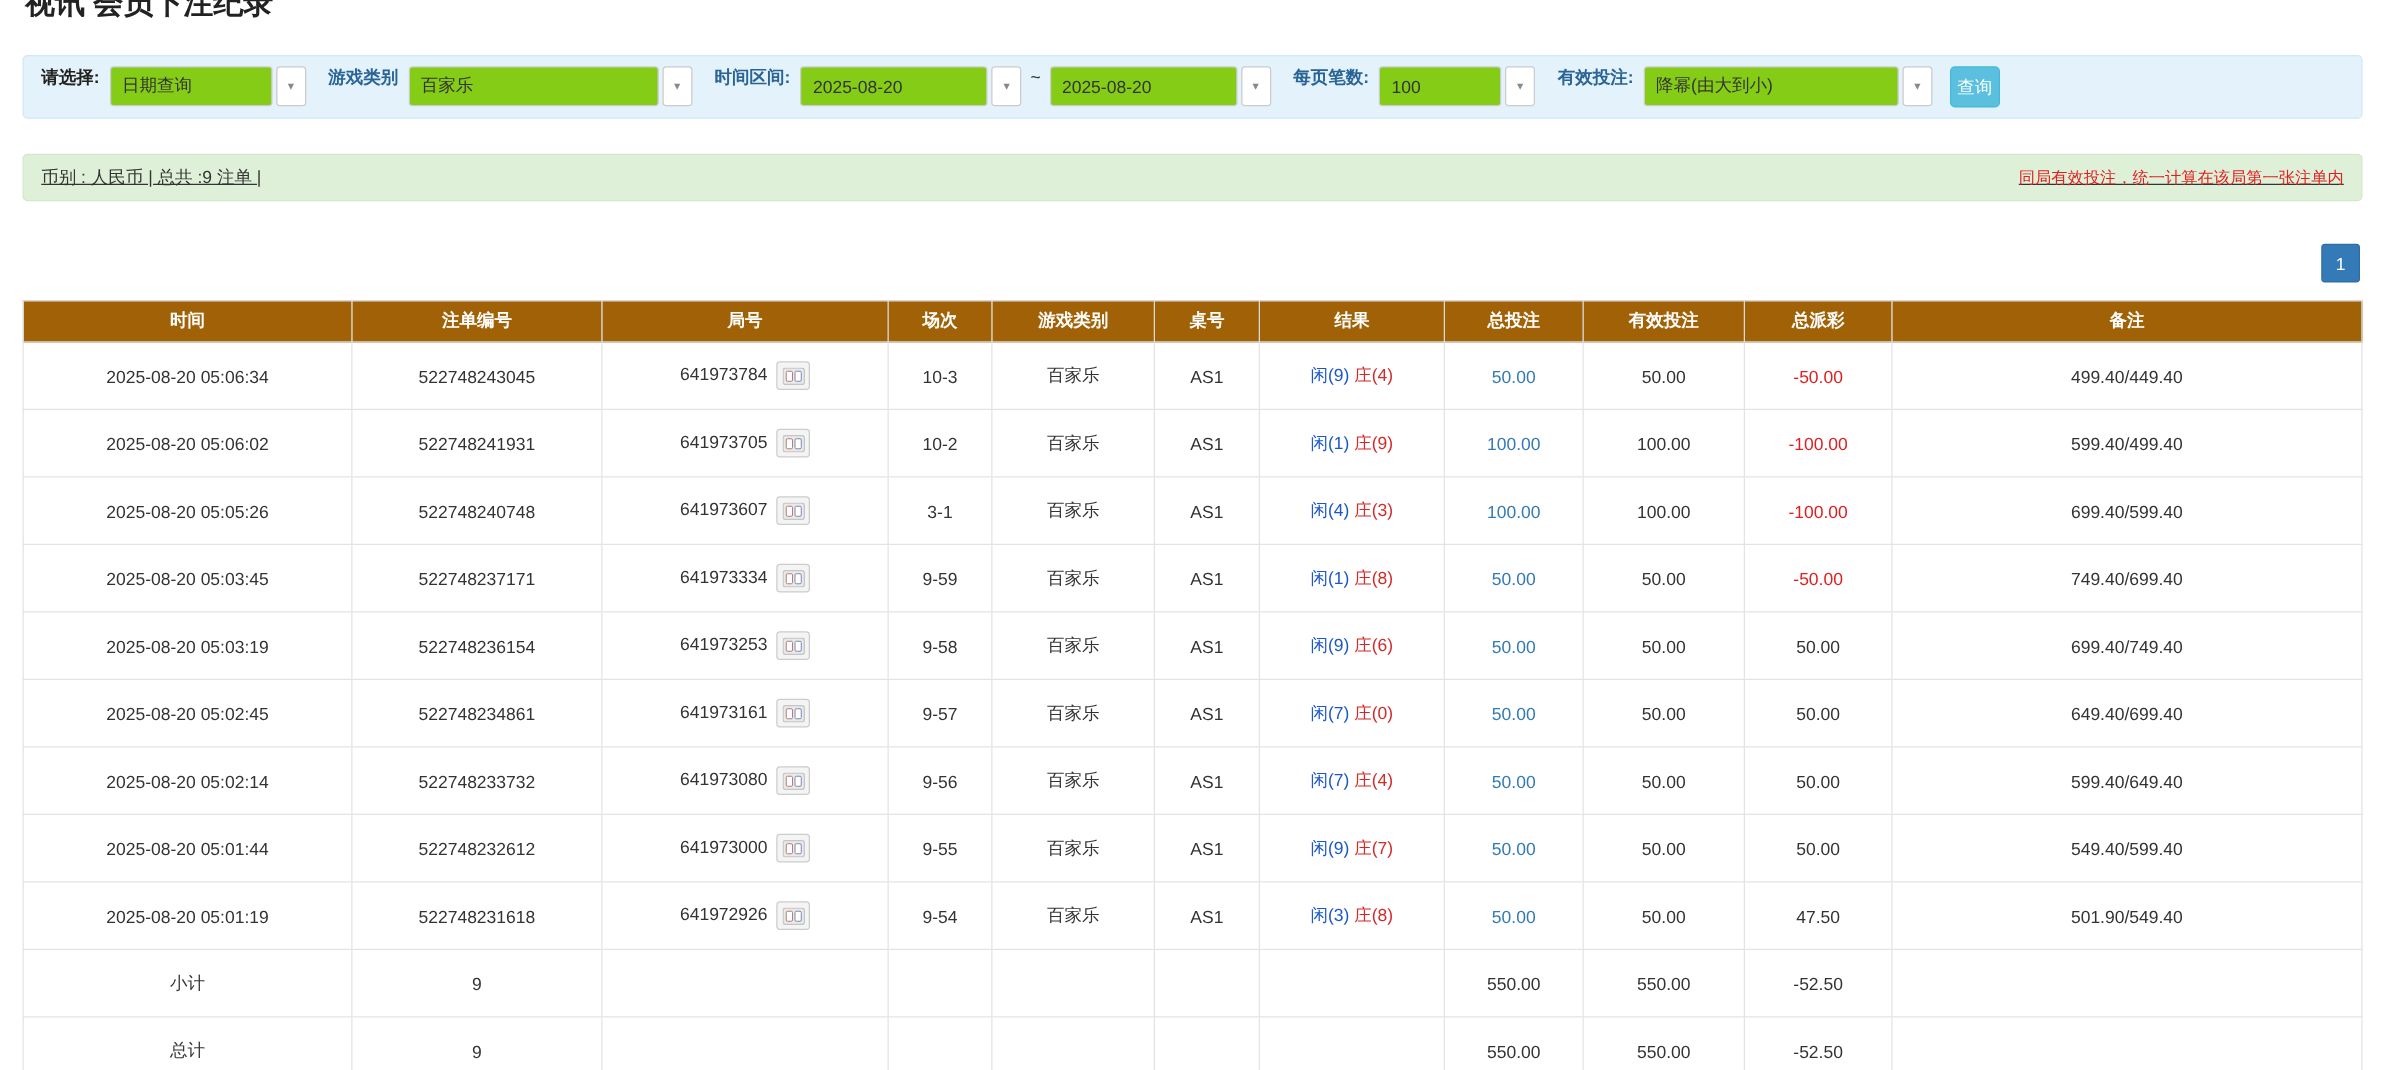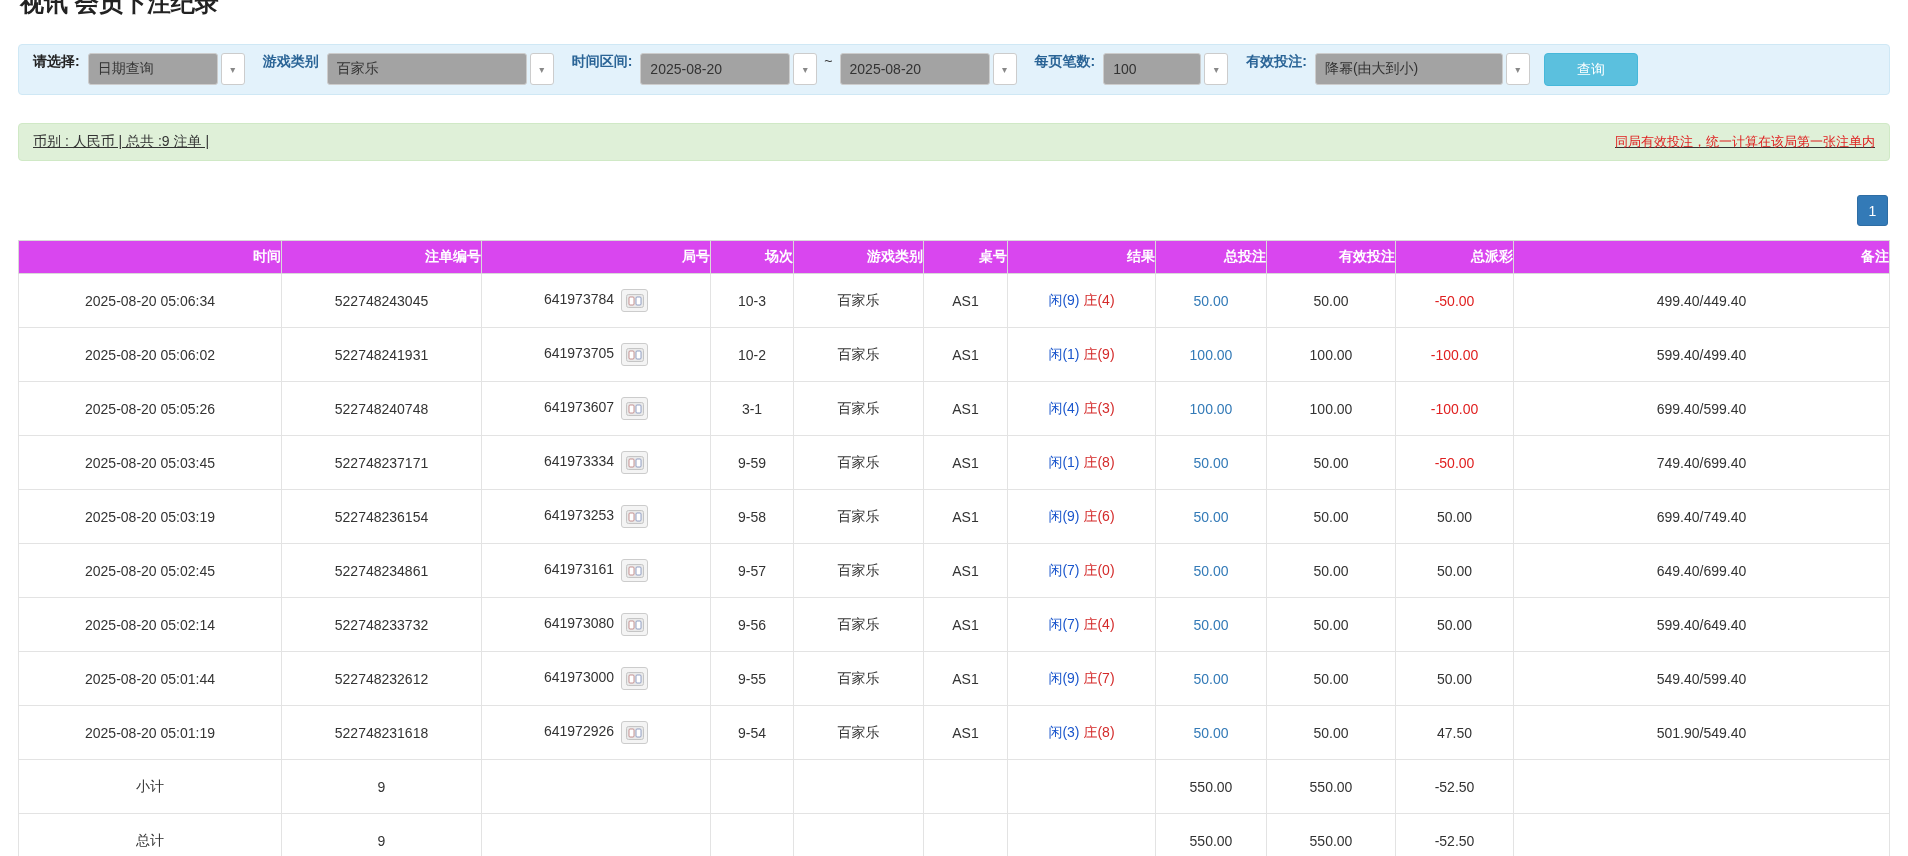--- a/index.html
+++ b/index.html
@@ -22,36 +22,36 @@
     margin-top: 27px;
     background: #e3f2fb; border: 1px solid #cfe8f5; border-radius: 4px;
     padding: 8px 12px; display: flex; align-items: flex-start; white-space: nowrap;
   }
   .flabel { font-weight: bold; font-size: 14px; margin: 0 8px 0 18px; color: #222; }
   .flabel.first { margin-left: 2px; }
   .flabel.blue { color: #2a6496; }
   .combo { display: flex; align-items: center; }
   .combo input {
     height: 32px; border: 1px solid #ccc; border-radius: 3px;
-    padding: 0 9px; font-size: 14px; color: #333; background: #a3a3a3;
+    padding: 0 9px; font-size: 14px; color: #333; background: #84cc16;
     font-family: inherit; outline: none;
   }
   .combo .arrow {
     width: 24px; height: 32px; border: 1px solid #ccc; border-radius: 3px;
     margin-left: 3px; display: flex; align-items: center; justify-content: center;
     color: #888; font-size: 10px; background: #fff; cursor: pointer; user-select: none;
   }
   .w-query { width: 130px; }
   .w-game  { width: 200px; }
   .w-date  { width: 150px; }
   .w-per   { width: 98px;  }
-  .w-sort  { width: 188px; }
+  .w-sort  { width: 204px; }
   .tilde { margin: 0 7px; color: #333; }
   .query-btn {
-    margin-left: 14px; height: 33px; padding: 0 32px;
+    margin-left: 14px; height: 33px; padding: 0 5px;
     background: #5bc0de; border: 1px solid #46b8da; color: #fff;
     font-size: 14px; border-radius: 4px; cursor: pointer; font-family: inherit;
   }
 
   
   .summary-bar {
     margin-top: 28px;
     background: #dff0d8; border: 1px solid #d0e9c6; border-radius: 4px;
     height: 38px; padding: 0 14px;
     display: flex; align-items: center; justify-content: space-between; text-decoration: underline;
@@ -66,22 +66,22 @@
     background: #337ab7; border: 1px solid #2e6da4; color: #fff;
     border-radius: 3px; font-size: 14px; cursor: pointer; font-family: inherit;
     display: flex; align-items: center; justify-content: center;
   }
 
   
   table.records {
     width: 100%; border-collapse: collapse; table-layout: fixed; font-size: 14px;
   }
   table.records th {
-    background: #d946ef; color: #fff; font-weight: bold;
-    height: 33px; border: 1px solid #d9d9d9; text-align: right; padding: 0 0;
+    background: #a16207; color: #fff; font-weight: bold;
+    height: 33px; border: 1px solid #d9d9d9; text-align: center; padding: 0 16px;
   }
   table.records td {
     border: 1px solid #e3e3e3; text-align: center; height: 54px;
     padding: 0 4px; color: #333; background: #fff;
     overflow: hidden; white-space: nowrap;
   }
   .summary-row td {
     background: #8a8a8a; color: #fff; height: 38px;
     border: 1px solid #d9d9d9;
   }

